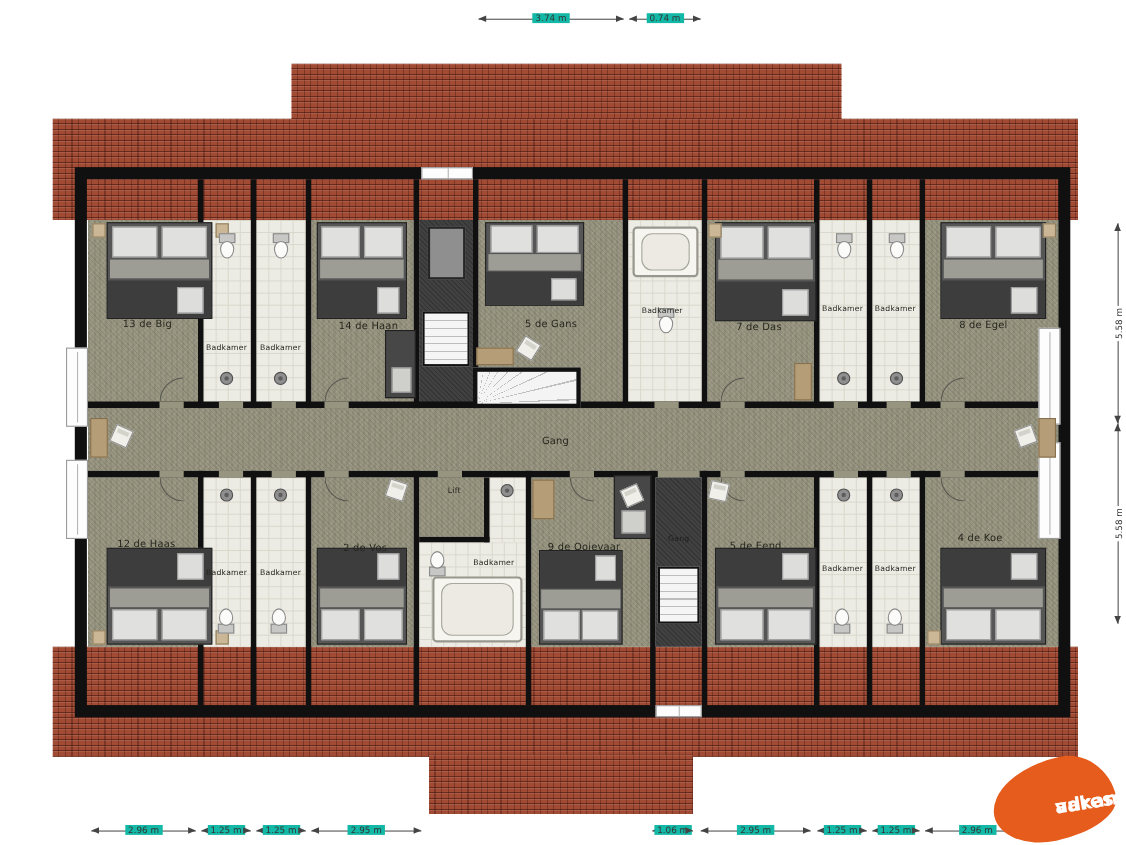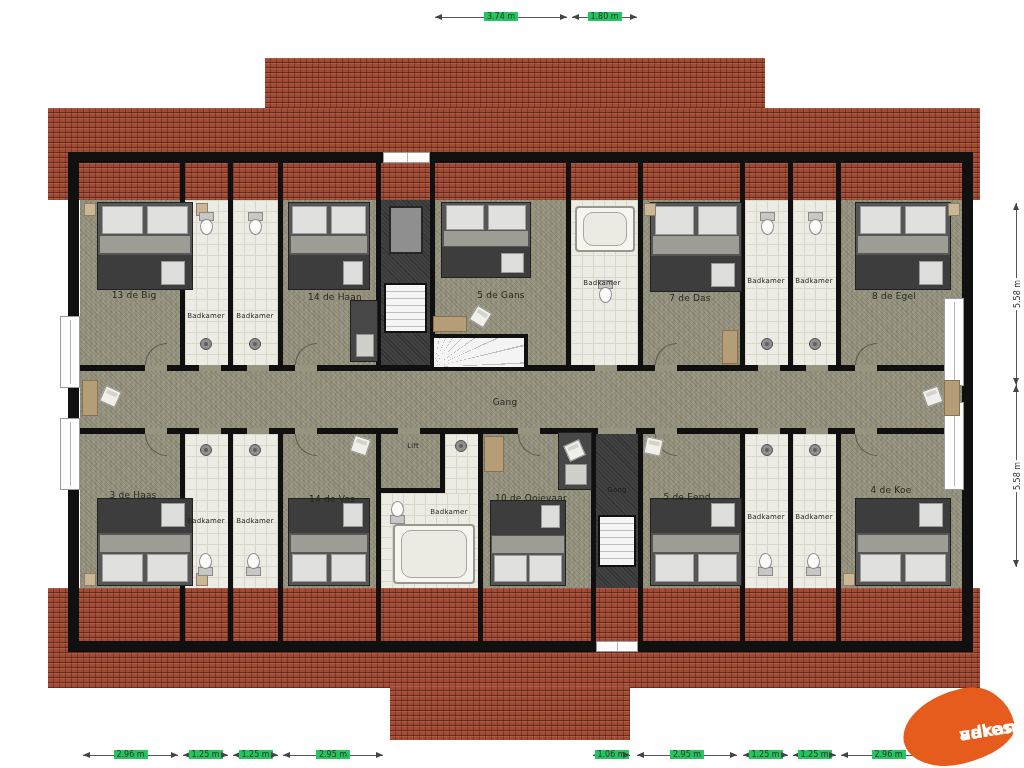--- a/index.html
+++ b/index.html
@@ -58,21 +58,21 @@
 
   
   .rlab{font-size:9px;color:#26261f;white-space:nowrap;transform:translate(-50%,-50%);z-index:6;letter-spacing:.2px;}
   .rlab.sm{font-size:7px;}
   .rlab.dk2{color:#1d1d1d;}
 
   
   .seg{height:0;border-top:1px solid #555;z-index:6;}
   .seg:before{content:"";position:absolute;left:0;top:-4px;border-top:3px solid transparent;border-bottom:3px solid transparent;border-right:7px solid #444;}
   .seg:after{content:"";position:absolute;right:0;top:-4px;border-top:3px solid transparent;border-bottom:3px solid transparent;border-left:7px solid #444;}
-  .seg .lab{position:absolute;top:-6px;left:50%;transform:translateX(-50%);background:#22c55e;padding:0 3px;
+  .seg .lab{position:absolute;top:-6px;left:50%;transform:translateX(-50%);background:#14b8a6;padding:0 3px;
             font-size:8px;color:#333;white-space:nowrap;}
   .vseg{width:0;border-left:1px solid #555;z-index:6;}
   .vseg:before{content:"";position:absolute;top:0;left:-4px;border-left:3px solid transparent;border-right:3px solid transparent;border-bottom:7px solid #444;}
   .vseg:after{content:"";position:absolute;bottom:0;left:-4px;border-left:3px solid transparent;border-right:3px solid transparent;border-top:7px solid #444;}
   .vseg .lab{position:absolute;top:50%;left:-4px;transform:translateY(-50%) rotate(180deg);writing-mode:vertical-rl;
              background:#fff;padding:2px 0;font-size:8px;color:#333;white-space:nowrap;}
 
   
   .logo{z-index:8;}
   .logo .blob{position:absolute;inset:0;background:#e65c1c;border-radius:62% 38% 55% 45%/55% 62% 38% 45%;transform:rotate(-12deg);}
@@ -308,38 +308,38 @@
   <span class="rlab sm" style="left:206px;top:316px;">Badkamer</span>
   <span class="rlab sm" style="left:255px;top:316px;">Badkamer</span>
   <span class="rlab" style="left:335px;top:297px;">14 de Haan</span>
   <span class="rlab" style="left:501px;top:295px;">5 de Gans</span>
   <span class="rlab sm" style="left:602px;top:283px;">Badkamer</span>
   <span class="rlab" style="left:690px;top:298px;">7 de Das</span>
   <span class="rlab sm" style="left:766px;top:281px;">Badkamer</span>
   <span class="rlab sm" style="left:814px;top:281px;">Badkamer</span>
   <span class="rlab" style="left:894px;top:296px;">8 de Egel</span>
   <span class="rlab" style="left:505px;top:402px;">Gang</span>
-  <span class="rlab" style="left:133px;top:495px;">3 de Haas</span>
+  <span class="rlab" style="left:133px;top:495px;">12 de Haas</span>
   <span class="rlab sm" style="left:206px;top:521px;">Badkamer</span>
   <span class="rlab sm" style="left:255px;top:521px;">Badkamer</span>
-  <span class="rlab" style="left:332px;top:499px;">14 de Vos</span>
+  <span class="rlab" style="left:332px;top:499px;">2 de Vos</span>
   <span class="rlab sm" style="left:413px;top:446px;">Lift</span>
   <span class="rlab sm" style="left:449px;top:512px;">Badkamer</span>
-  <span class="rlab" style="left:531px;top:498px;">10 de Ooievaar</span>
+  <span class="rlab" style="left:531px;top:498px;">9 de Ooievaar</span>
   <span class="rlab sm dk2" style="left:617px;top:490px;">Gang</span>
   <span class="rlab" style="left:687px;top:497px;">5 de Eend</span>
   <span class="rlab sm" style="left:766px;top:517px;">Badkamer</span>
   <span class="rlab sm" style="left:814px;top:517px;">Badkamer</span>
   <span class="rlab" style="left:891px;top:490px;">4 de Koe</span>
 
   <div class="seg" style="left:435px;top:17px;width:132px;">
       <span class="lab">3.74 m</span>
     </div>
   <div class="seg" style="left:572px;top:17px;width:65px;">
-      <span class="lab">1.80 m</span>
+      <span class="lab">0.74 m</span>
     </div>
 
   <div class="vseg" style="left:1016px;top:203px;height:182px;">
       <span class="lab">5.58 m</span>
     </div>
   <div class="vseg" style="left:1016px;top:385px;height:182px;">
       <span class="lab">5.58 m</span>
     </div>
 
   <div class="seg" style="left:83px;top:755px;width:95px;">

